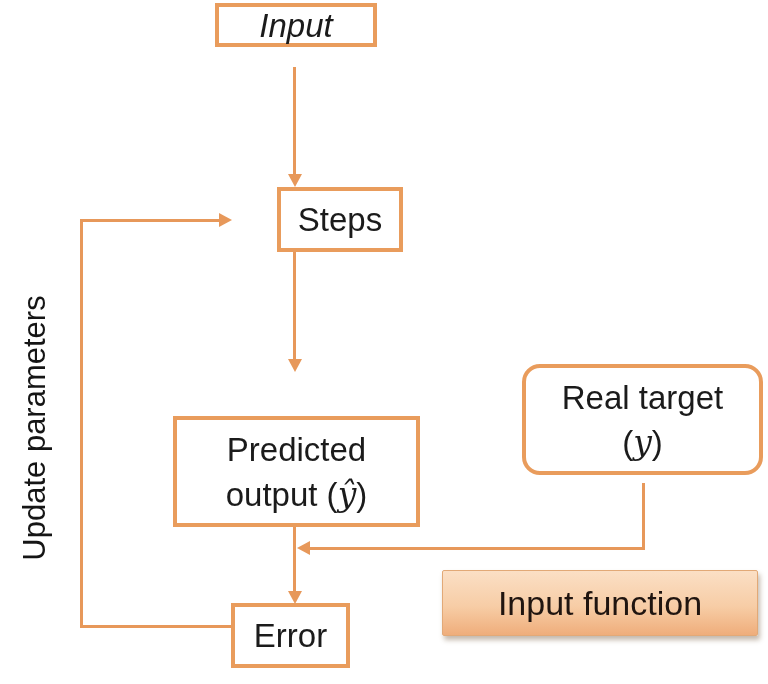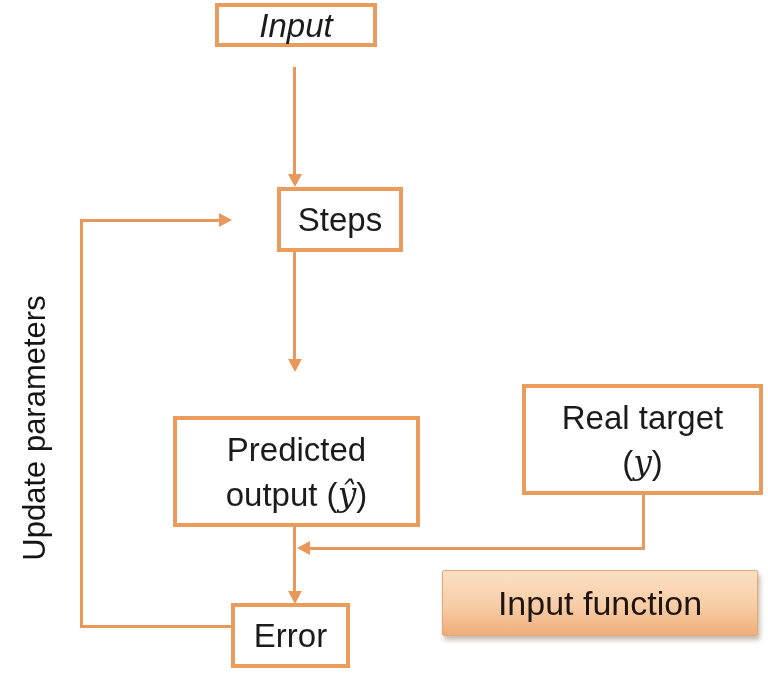--- a/index.html
+++ b/index.html
@@ -114,21 +114,21 @@
 
   <div class="node" style="left:232px;top:187px;width:126px;height:65px;margin-left:45px;">
     <span class="row">Steps</span>
   </div>
 
   <div class="node" style="left:173px;top:372px;width:247px;height:111px;margin-top:44px;">
     <span class="row">Predicted</span>
     <span class="row"><span>output (</span><span class="math">ŷ</span><span>)</span></span>
   </div>
 
-  <div class="node" style="left:522px;top:384px;width:241px;height:111px;">
+  <div class="node" style="left:522px;top:364px;width:241px;height:111px;border-radius:18px;">
     <span class="row">Real target</span>
     <span class="row"><span>(</span><span class="math">y</span><span>)</span></span>
   </div>
 
   <div class="node" style="left:231px;top:603px;width:119px;height:65px;">
     <span class="row">Error</span>
   </div>
 
   <div class="loss" style="left:442px;top:570px;width:316px;height:66px;">
     <span>Input function</span>

